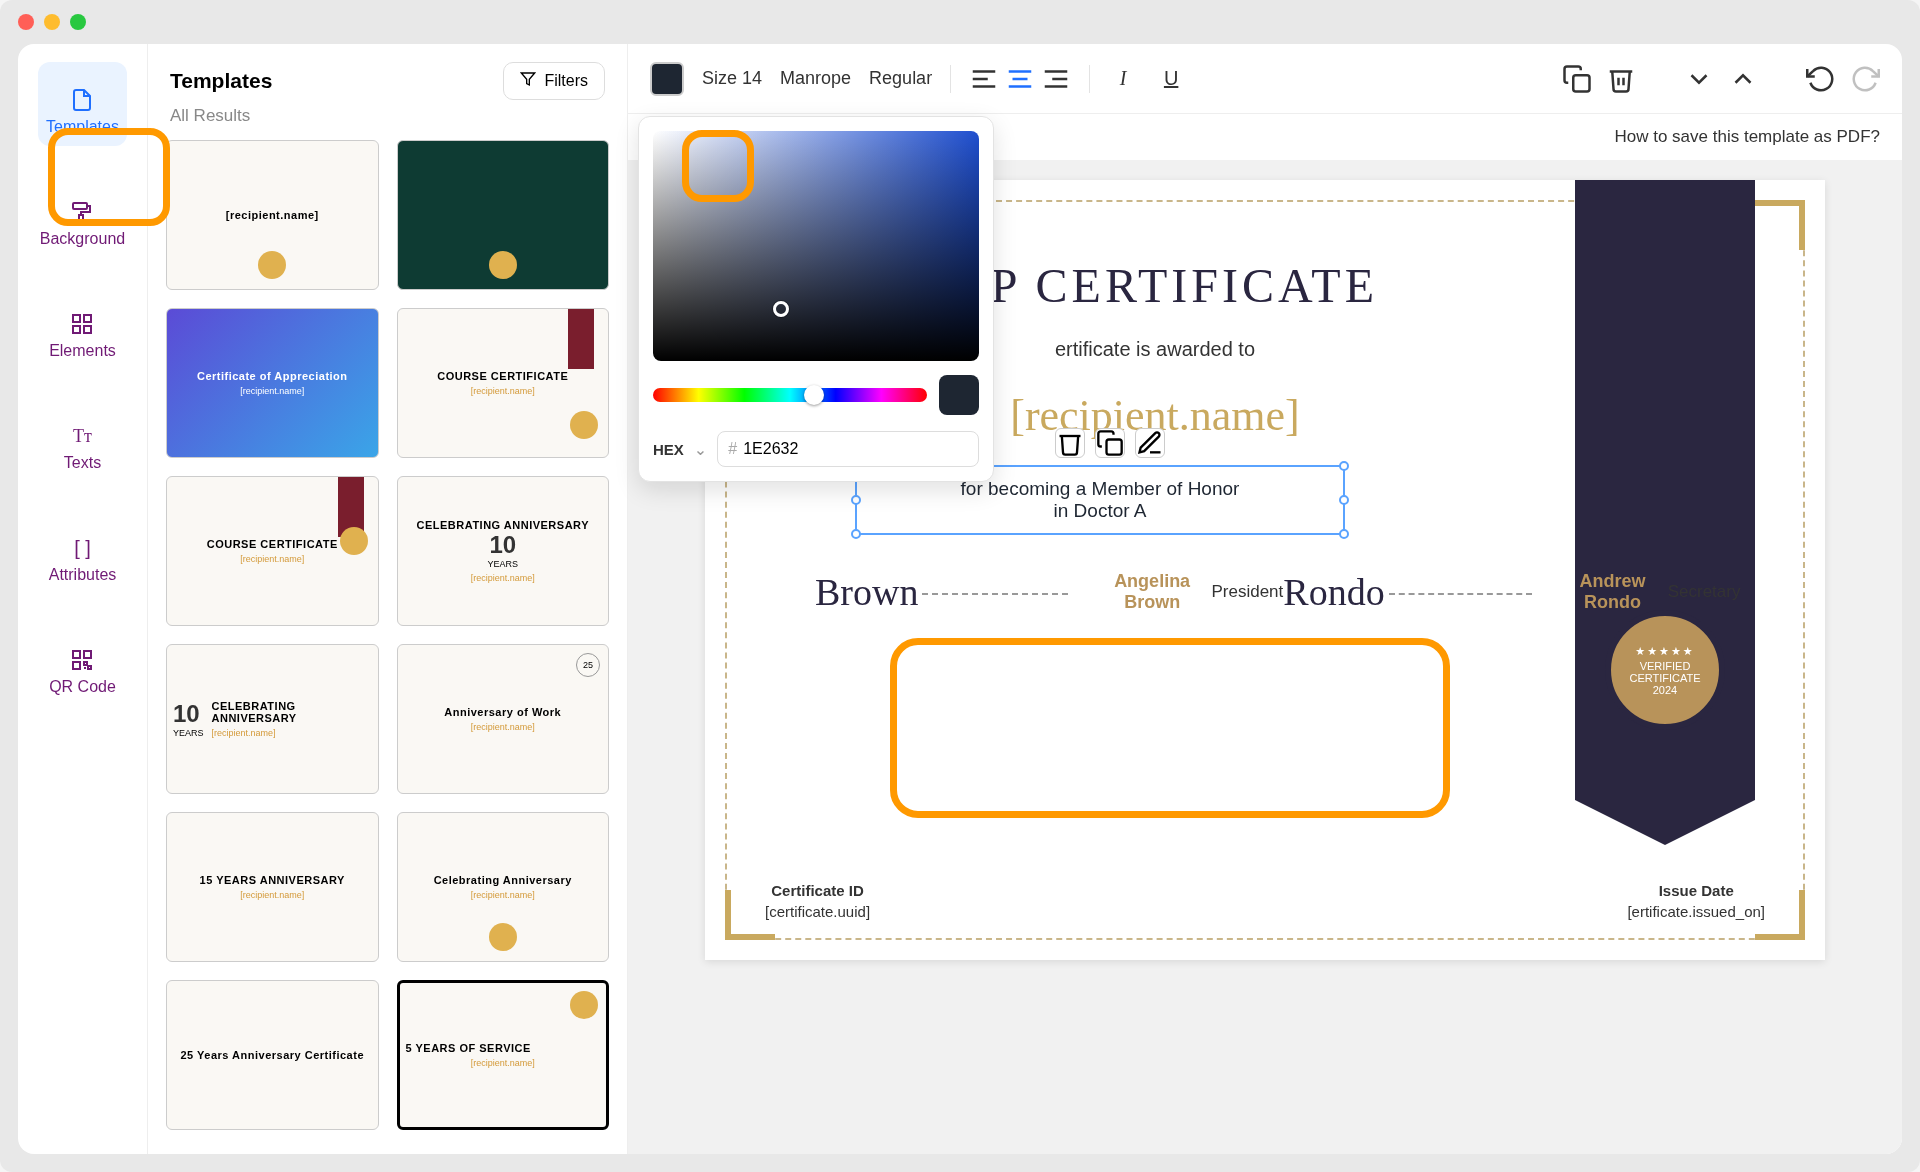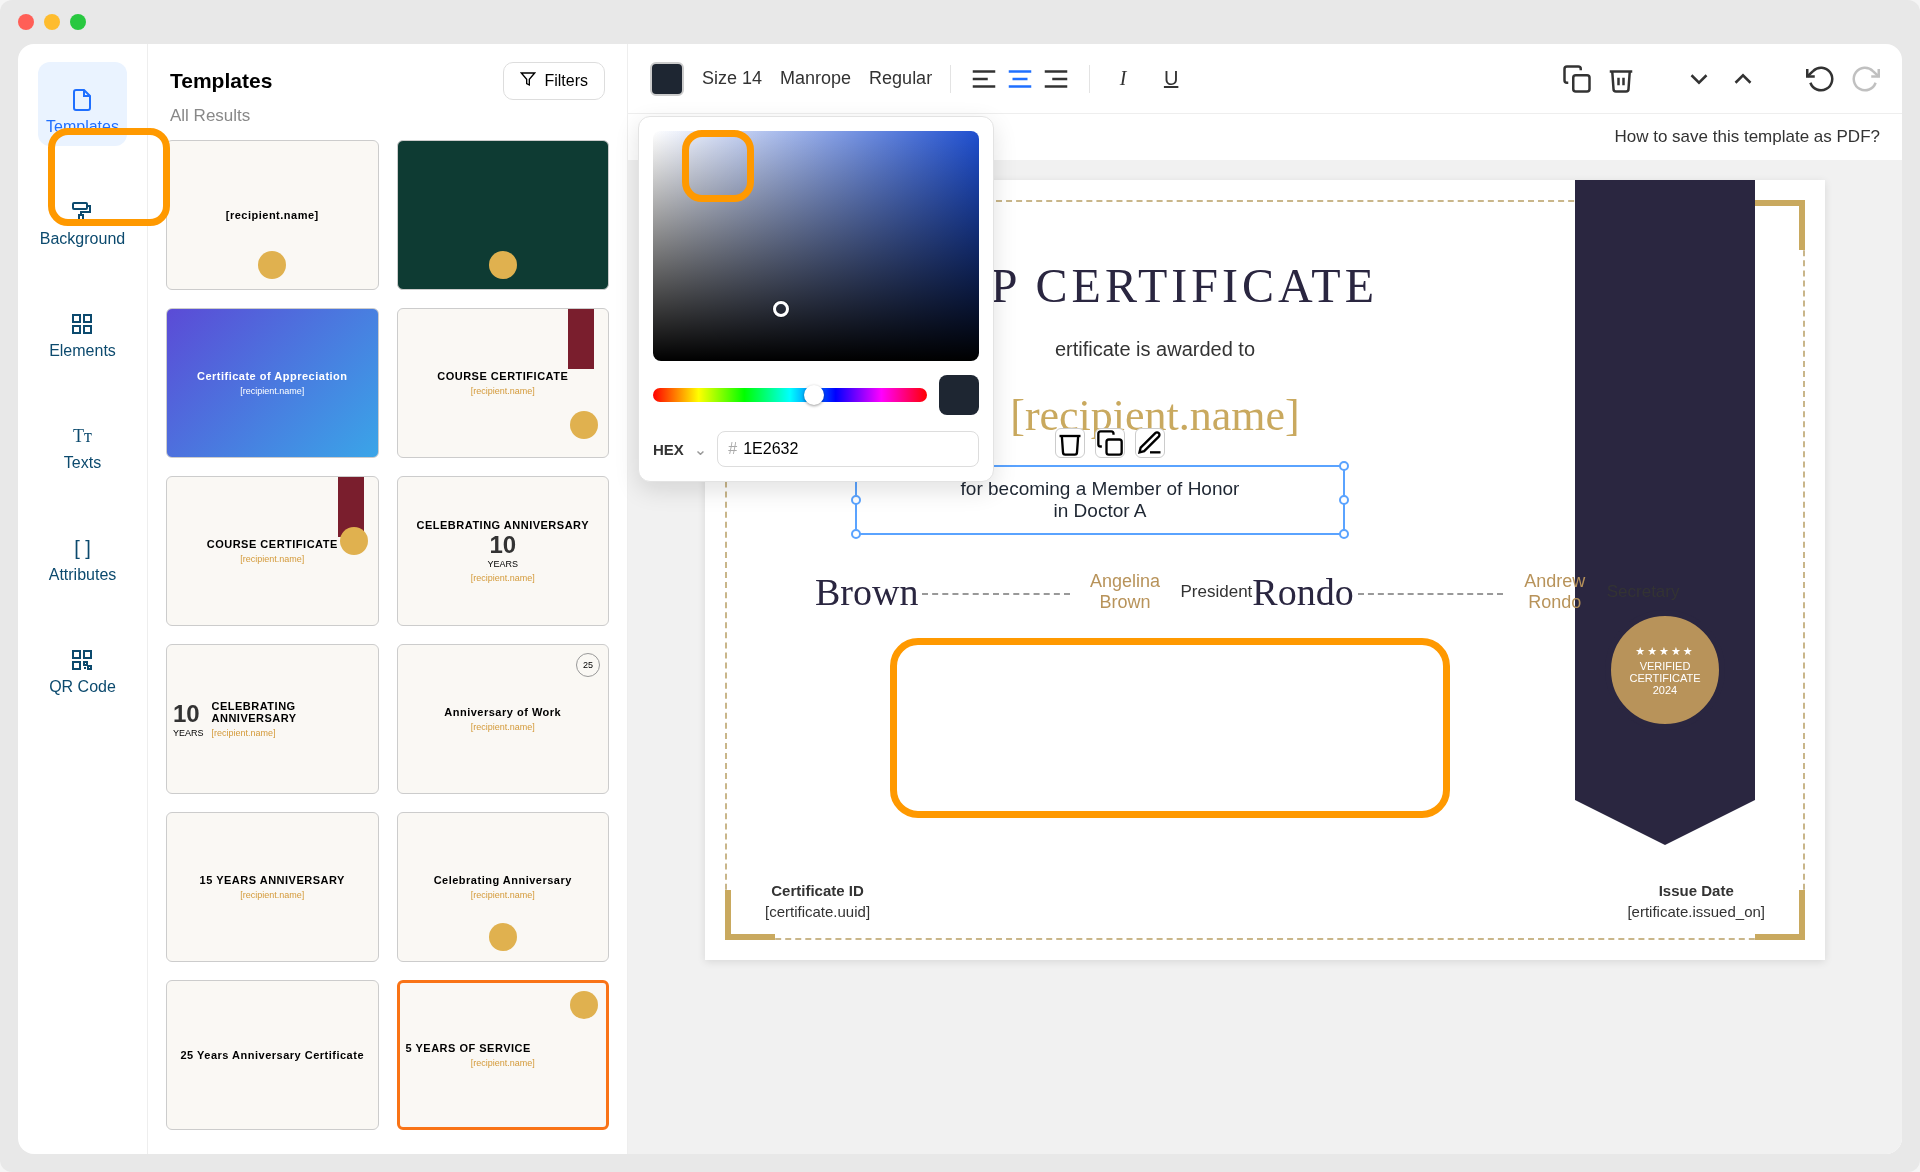--- a/index.html
+++ b/index.html
@@ -7,21 +7,21 @@
 
 .window { width: 1920px; height: 1172px; background: #e8e8e8; border-radius: 12px; overflow: hidden; display: flex; flex-direction: column; }
 .titlebar { height: 44px; display: flex; align-items: center; padding: 0 18px; gap: 10px; }
 .tb-dot { width: 16px; height: 16px; border-radius: 50%; }
 .tb-red { background: #ff5f57; } .tb-yellow { background: #febc2e; } .tb-green { background: #28c840; }
 
 .app { flex: 1; margin: 0 18px 18px 18px; background: #fff; border-radius: 16px; display: flex; overflow: hidden; position: relative; }
 
 
 .rail { width: 130px; display: flex; flex-direction: column; align-items: center; padding: 18px 8px; gap: 28px; border-right: 1px solid #eee; }
-.rail-item { display: flex; flex-direction: column; align-items: center; gap: 6px; font-size: 16px; color: #0c4a6e; cursor: pointer; padding: 10px 8px; border-radius: 12px; }
+.rail-item { display: flex; flex-direction: column; align-items: center; gap: 6px; font-size: 16px; color: #701a75; cursor: pointer; padding: 10px 8px; border-radius: 12px; }
 .rail-item.active { background: #eaf3ff; color: #1f6fff; }
 .rail-icon { width: 24px; height: 24px; display: flex; align-items: center; justify-content: center; font-size: 20px; margin-top: 16px; }
 
 
 .tpl-panel { width: 480px; border-right: 1px solid #eee; display: flex; flex-direction: column; }
 .tpl-head { display: flex; justify-content: space-between; align-items: center; padding: 18px 22px 4px 22px; }
 .tpl-title { font-size: 21px; font-weight: 600; }
 .filters-btn { border: 1px solid #ddd; background: #fff; padding: 8px 16px; border-radius: 10px; font-size: 16px; display: flex; align-items: center; gap: 8px; cursor: pointer; }
 .tpl-sub { padding: 2px 22px 14px 22px; color: #888; font-size: 17px; }
 .tpl-grid { flex: 1; overflow: hidden; padding: 0 18px; display: grid; grid-template-columns: 1fr 1fr; gap: 18px; grid-auto-rows: 150px; }
@@ -73,21 +73,21 @@
 .sel-handle.bl2 { bottom: -6px; left: -6px; } .sel-handle.br2 { bottom: -6px; right: -6px; }
 .sel-handle.ml { top: 50%; left: -6px; margin-top: -5px; } .sel-handle.mr { top: 50%; right: -6px; margin-top: -5px; }
 
 .floating-actions { position: absolute; top: 248px; left: 350px; display: flex; gap: 10px; }
 .fa-btn { width: 30px; height: 30px; border: 1px solid #ccc; border-radius: 6px; background: #fff; display: flex; align-items: center; justify-content: center; cursor: pointer; font-size: 16px; }
 
 .sig-row { position: absolute; top: 390px; left: 110px; width: 580px; display: flex; justify-content: space-around; text-align: center; }
 .sig-col { display: flex; flex-direction: row; align-items: center; gap: 4px; }
 .sig-name { font-family: "Brush Script MT", cursive; font-size: 38px; color: #2a2640; }
 .sig-line { width: 180px; border-top: 2px dashed #999; margin: 8px 0 4px 0; }
-.sig-full { font-size: 18px; color: #b8935a; font-weight: 400; }
+.sig-full { font-size: 18px; color: #b8935a; font-weight: 700; margin-left: 25px; }
 .sig-role { font-size: 17px; color: #333; }
 
 .meta-row { position: absolute; bottom: 40px; left: 60px; right: 60px; display: flex; justify-content: space-between; font-size: 15px; color: #333; text-align: center; margin-top: 38px; }
 .meta-col .meta-label { font-weight: 700; margin-bottom: 4px; }
 
 
 .popover { position: absolute; top: 72px; left: 10px; width: 356px; background: #fff; border: 1px solid #e3e3e3; border-radius: 12px; padding: 14px; box-shadow: 0 8px 24px rgba(0,0,0,0.12); z-index: 50; }
 .sv-box { width: 100%; height: 230px; border-radius: 8px; position: relative; background: linear-gradient(to top, #000, transparent), linear-gradient(to right, #fff, #1f4fcf); }
 .sv-cursor { position: absolute; width: 16px; height: 16px; border: 3px solid #fff; border-radius: 50%; left: 120px; top: 170px; box-shadow: 0 0 0 1px rgba(0,0,0,0.3); }
 .hue-row { display: flex; gap: 12px; margin-top: 14px; align-items: center; }
@@ -233,21 +233,21 @@
             <span class="line2">[recipient.name]</span>
           </div>
         <div class="tpl-card">
             <span class="line1">Celebrating Anniversary</span>
             <span class="line2">[recipient.name]</span>
             <div class="tpl-seal" style="bottom:10px;left:50%;margin-left:-14px;"></div>
           </div>
         <div class="tpl-card">
             <span class="line1">25 Years Anniversary Certificate</span>
           </div>
-        <div class="tpl-card" style="border:3px solid #f97316;">
+        <div class="tpl-card" style="border:3px solid #000000;">
             <span class="line1" style="text-align:left;align-self:flex-start;">5 YEARS OF SERVICE</span>
             <span class="line2">[recipient.name]</span>
             <div class="tpl-seal" style="top:8px;right:8px;"></div>
           </div>
       </div>
     </div>
 
     <div class="editor">
       <div class="toolbar">
         <div class="tb-swatch"></div>

